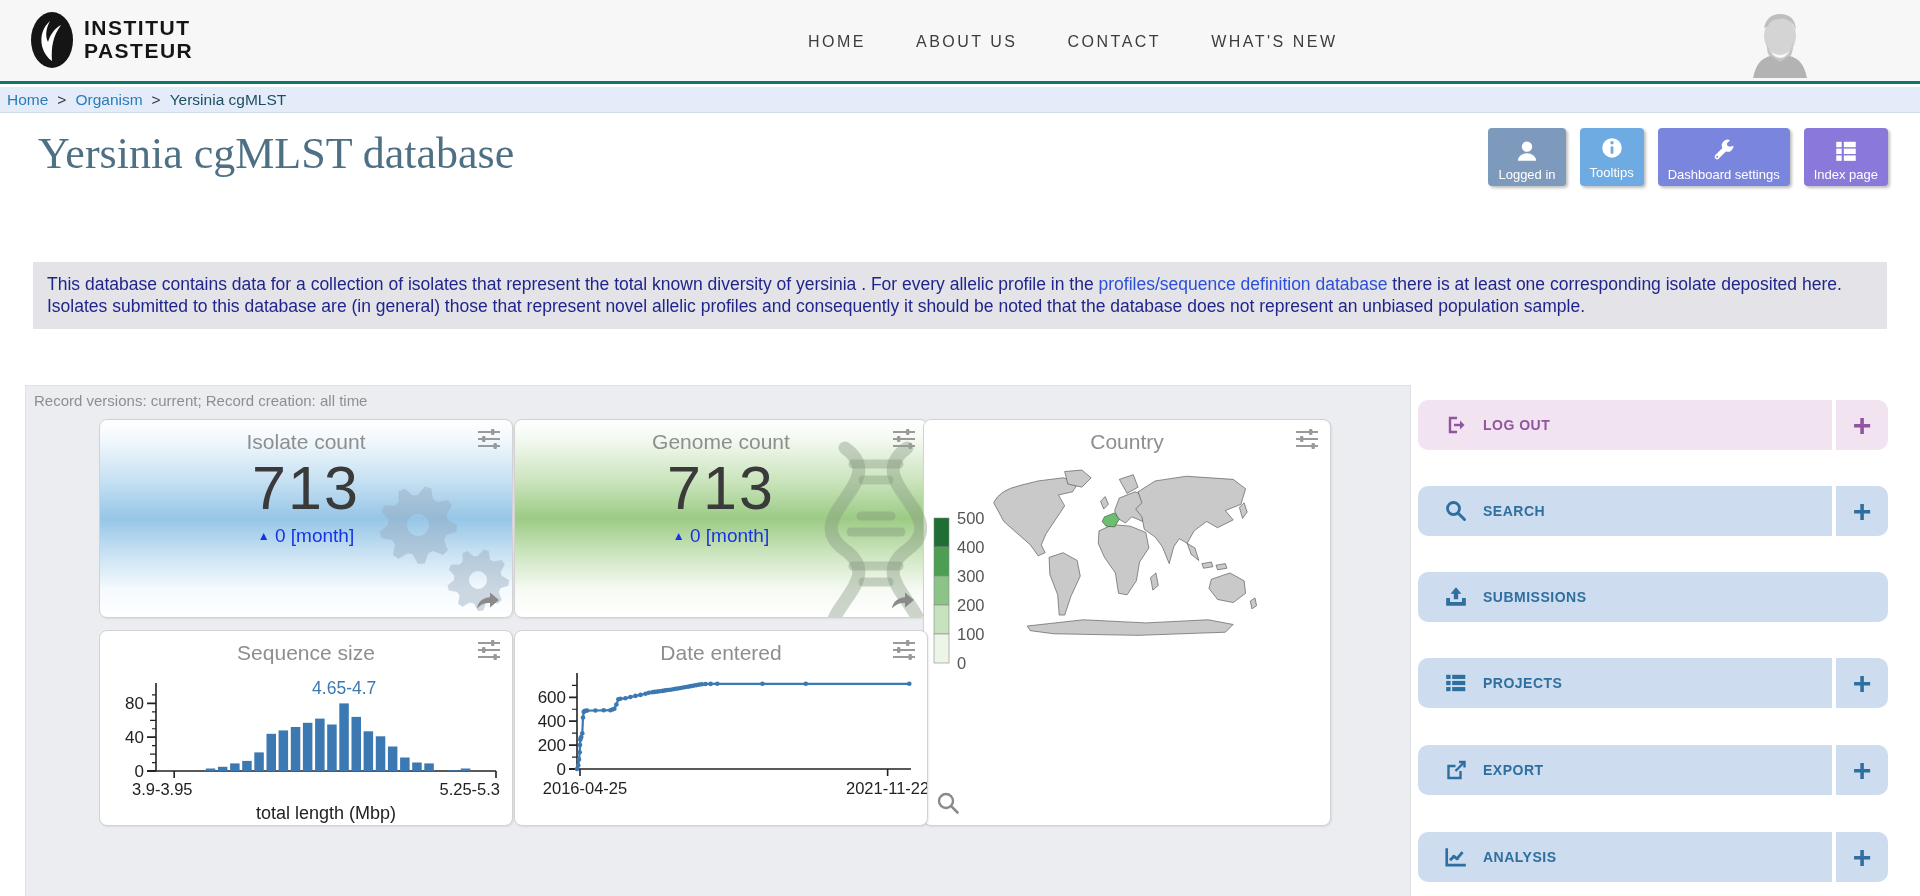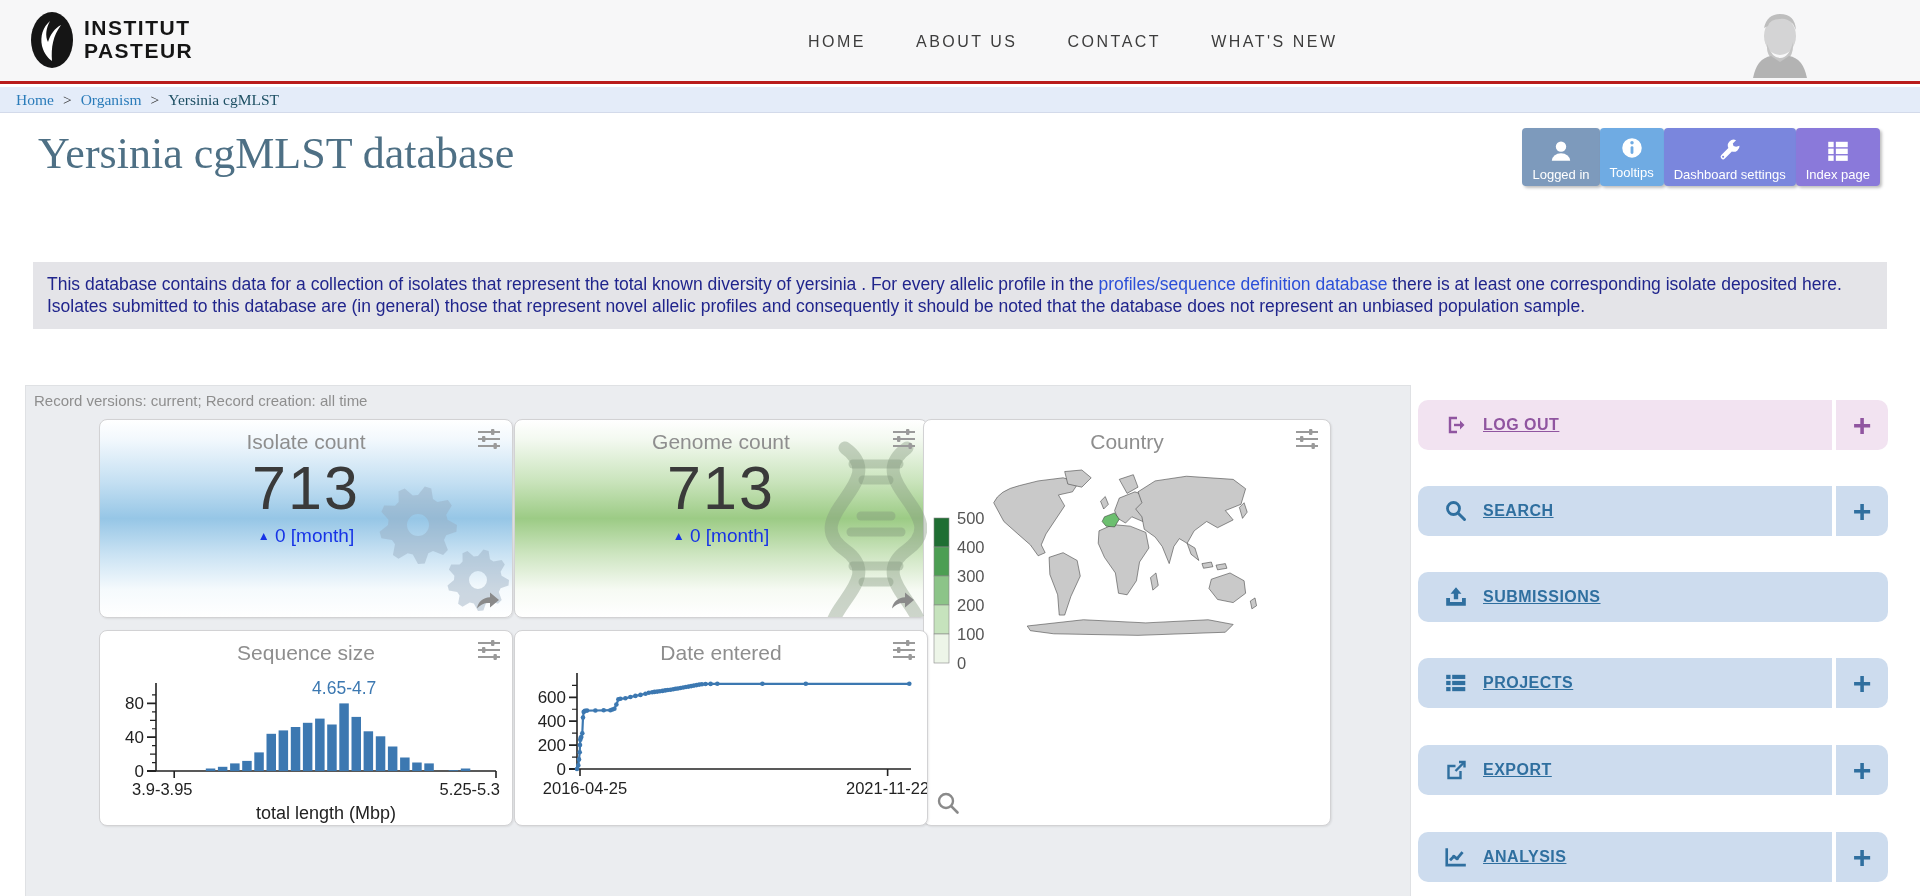--- a/index.html
+++ b/index.html
@@ -1,40 +1,40 @@
 <!DOCTYPE html>
 <html><head>
 <meta charset="utf-8">
 <style>
   * { box-sizing: border-box; margin: 0; padding: 0; }
   html,body { width:1920px; height:896px; overflow:hidden; background:#fff;
     font-family:"Liberation Sans", sans-serif; }
 
   
   .header { position:absolute; left:0; top:0; width:1920px; height:84px;
-    background:#f7f7f8; border-bottom:3px solid #b91c1c; }
+    background:#f7f7f8; border-bottom:3px solid #0f766e; }
   .logo { position:absolute; left:30px; top:11px; display:flex; align-items:center; gap:10px; }
   .logo-text { font-weight:bold; font-size:21px; letter-spacing:1.5px; color:#151515; line-height:1.08; }
   .nav { position:absolute; left:808px; top:0; height:84px; display:flex; align-items:center; gap:50px; }
   .nav a { text-decoration:none; color:#3d3d3d; font-size:16px; letter-spacing:2.5px; cursor:pointer; }
   .portrait { position:absolute; left:1738px; top:6px; }
 
   
   .breadcrumb { position:absolute; left:0; top:87px; width:1920px; height:26px;
-    background:#e4ecf9; font-size:15.5px; line-height:26px; padding-left:16px;
-    border-bottom:1px solid #d3daea;font-family:Liberation Serif, serif; }
+    background:#e4ecf9; font-size:15.5px; line-height:26px; padding-left:7px;
+    border-bottom:1px solid #d3daea; }
   .breadcrumb a { color:#2b7cba; text-decoration:none; cursor:pointer; }
   .crumb-sep { color:#333; margin:0 9px; }
   .crumb-current { color:#1d4f63; }
 
   
   .page-title { position:absolute; left:38px; top:128px;
     font-family:"Liberation Serif","DejaVu Serif",serif; font-weight:400;
     font-size:44px; color:#4e7085; }
-  .toolbar { position:absolute; top:128px; right:40px; display:flex; }
+  .toolbar { position:absolute; top:128px; right:32px; display:flex; gap:14px; }
   .tb-btn { height:58px; border-radius:4px; color:#fff; display:flex; flex-direction:column;
     align-items:center; justify-content:flex-end; padding:6px 10px 4px; font-size:13px;
     box-shadow:2px 2px 3px rgba(0,0,0,0.25); cursor:pointer; }
   .tb-btn svg { margin-bottom:3px; }
 
   
   .desc { position:absolute; left:33px; top:262px; width:1854px; background:#e4e4e8;
     padding:12px 14px; font-size:17.5px; line-height:1.24; color:#20258c; }
   .desc a { color:#2b4fd8; text-decoration:none; cursor:pointer; }
 
@@ -54,21 +54,21 @@
   .watermark { position:absolute; left:0; top:0; z-index:1; }
   .sliders { position:absolute; top:8px; right:10px; z-index:3; cursor:pointer; }
   .share { position:absolute; bottom:8px; right:12px; z-index:3; cursor:pointer; }
   .magnifier { position:absolute; bottom:10px; left:12px; z-index:3; cursor:pointer; }
   .chart-svg { position:absolute; left:0; top:34px; overflow:visible; }
   .map-svg { position:absolute; left:0; top:40px; }
 
   
   .side-row { position:absolute; left:1418px; width:470px; height:50px; display:flex; }
   .side-main { flex:1; border-radius:10px 0 0 10px; display:flex; align-items:center;
-    padding-left:26px; gap:15px; font-weight:bold; font-size:16px; letter-spacing:0.5px; cursor:pointer;text-decoration:underline; }
+    padding-left:26px; gap:15px; font-weight:bold; font-size:14px; letter-spacing:0.5px; cursor:pointer; }
   .side-main.full { border-radius:10px; }
   .side-plus { width:52px; margin-left:4px; border-radius:0 10px 10px 0; display:flex;
     align-items:center; justify-content:center; font-size:32px; font-weight:bold; cursor:pointer; }
   .blue { background:#cddcee; color:#2f6f9f; }
   .pink { background:#f2e3f1; color:#9055a0; }
 </style>
 </head>
 <body>
 
 <div class="header">

